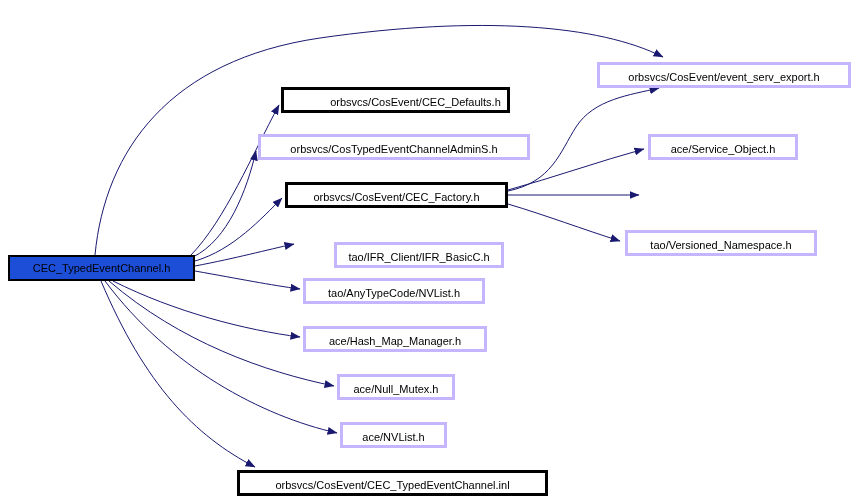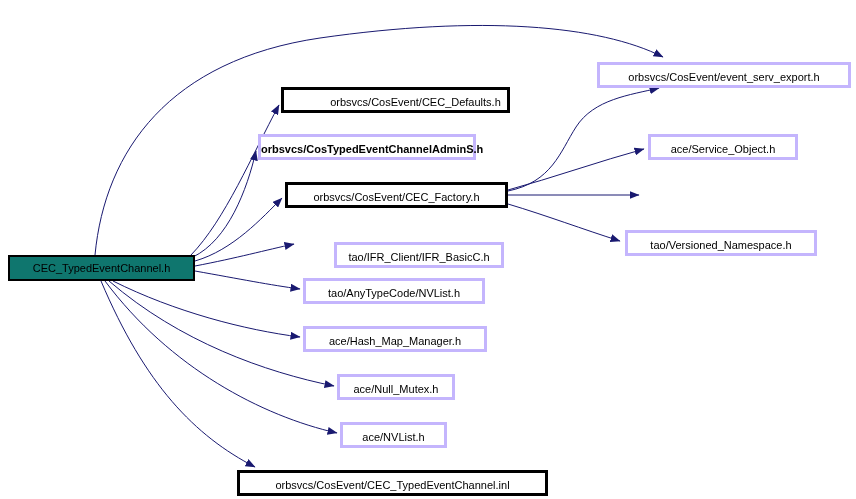--- a/index.html
+++ b/index.html
@@ -20,21 +20,21 @@
     border:3px solid #c4b5fd;
     color:#000000;
     font-size:11px;
     white-space:nowrap;
     box-sizing:border-box;
     height:26px;
     line-height:24px;
   }
   .node.linked{border-color:#000000;}
   .node.main{
-    background:#0f766e;
+    background:#1d4ed8;
     border:2px solid #000000;
     line-height:22px;
   }
 </style>
 </head>
 <body>
 
 <div id="canvas">
 
   <svg id="edges" width="856" height="499" viewBox="0 0 856 499" xmlns="http://www.w3.org/2000/svg">
@@ -58,21 +58,21 @@
       <path d="M 508,190 C 552,178 600,161 644,149" marker-end="url(#arrow)"></path>
       <path d="M 508,195 L 639,195" marker-end="url(#arrow)"></path>
       <path d="M 508,204 C 548,216 582,229 620,241" marker-end="url(#arrow)"></path>
     </g>
   </svg>
 
   <div class="node main" style="left:8px;top:255px;width:187px;">CEC_TypedEventChannel.h</div>
 
   <div class="node linked" style="left:281px;top:87px;width:229px;padding-left:40px;">orbsvcs/CosEvent/CEC_Defaults.h</div>
 
-  <div class="node" style="left:258px;top:134px;width:218px;font-weight:bold;">orbsvcs/CosTypedEventChannelAdminS.h</div>
+  <div class="node" style="left:258px;top:134px;width:272px;">orbsvcs/CosTypedEventChannelAdminS.h</div>
 
   <div class="node linked" style="left:285px;top:182px;width:223px;text-align:center;">orbsvcs/CosEvent/CEC_Factory.h</div>
 
   <div class="node" style="left:297px;top:242px;width:170px;margin-left:37px;">tao/IFR_Client/IFR_BasicC.h</div>
 
   <div class="node" style="left:303px;top:278px;width:182px;">tao/AnyTypeCode/NVList.h</div>
 
   <div class="node" style="left:303px;top:326px;width:184px;">ace/Hash_Map_Manager.h</div>
 
   <div class="node" style="left:337px;top:374px;width:118px;">ace/Null_Mutex.h</div>

